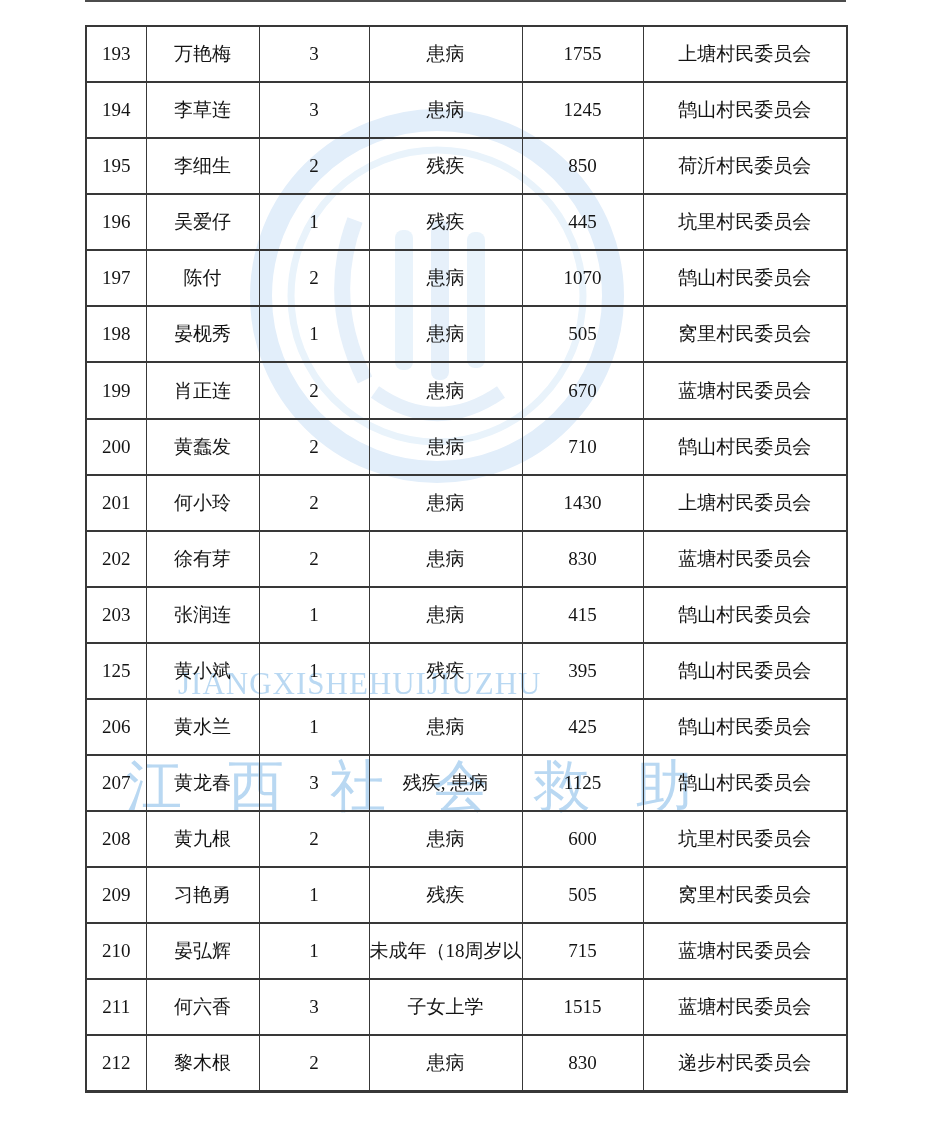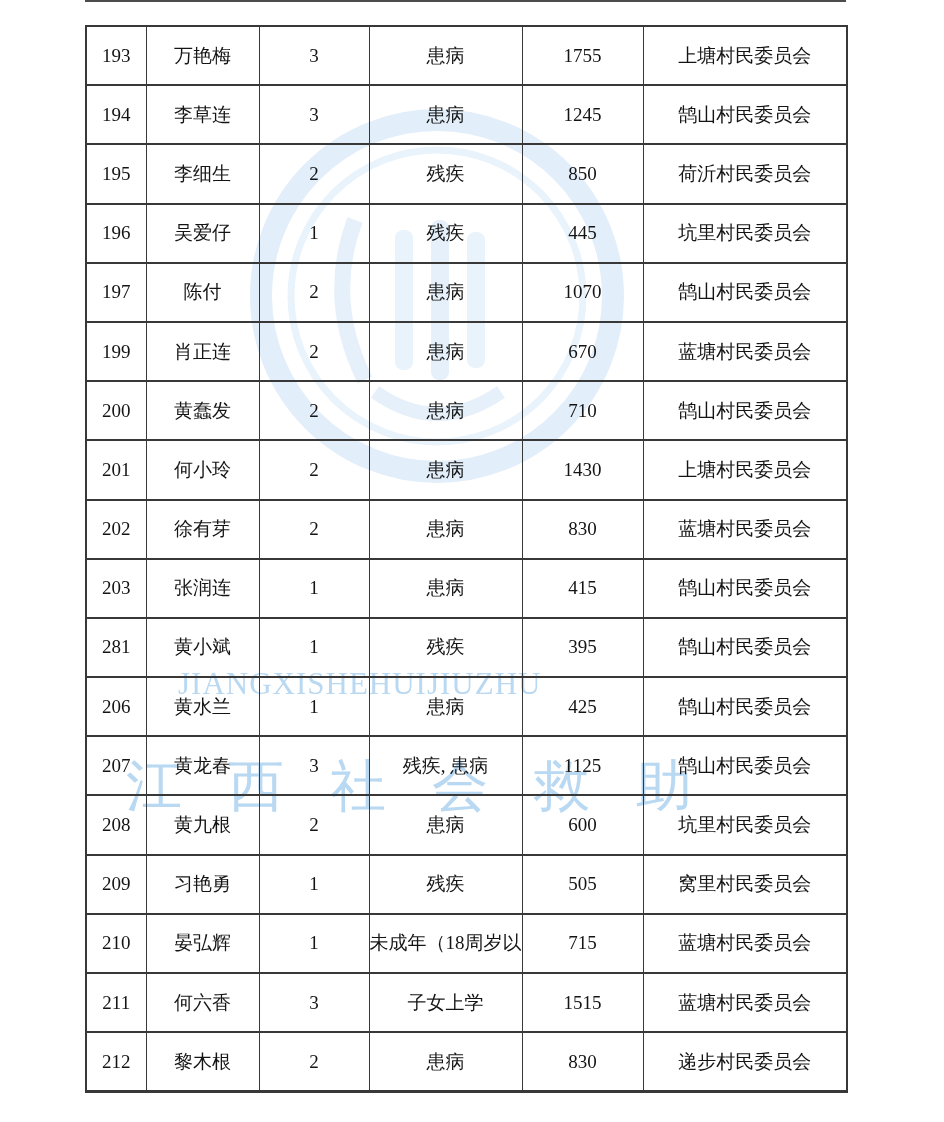--- a/index.html
+++ b/index.html
@@ -112,20 +112,28 @@
       </tr>
       <tr>
         <td>197</td>
         <td>陈付</td>
         <td>2</td>
         <td>患病</td>
         <td>1070</td>
         <td>鹄山村民委员会</td>
       </tr>
       <tr>
+        <td>198</td>
+        <td>晏枧秀</td>
+        <td>1</td>
+        <td>患病</td>
+        <td>505</td>
+        <td>窝里村民委员会</td>
+      </tr>
+      <tr>
         <td>199</td>
         <td>肖正连</td>
         <td>2</td>
         <td>患病</td>
         <td>670</td>
         <td>蓝塘村民委员会</td>
       </tr>
       <tr>
         <td>200</td>
         <td>黄蠢发</td>
@@ -152,21 +160,21 @@
       </tr>
       <tr>
         <td>203</td>
         <td>张润连</td>
         <td>1</td>
         <td>患病</td>
         <td>415</td>
         <td>鹄山村民委员会</td>
       </tr>
       <tr>
-        <td>281</td>
+        <td>125</td>
         <td>黄小斌</td>
         <td>1</td>
         <td>残疾</td>
         <td>395</td>
         <td>鹄山村民委员会</td>
       </tr>
       <tr>
         <td>206</td>
         <td>黄水兰</td>
         <td>1</td>

